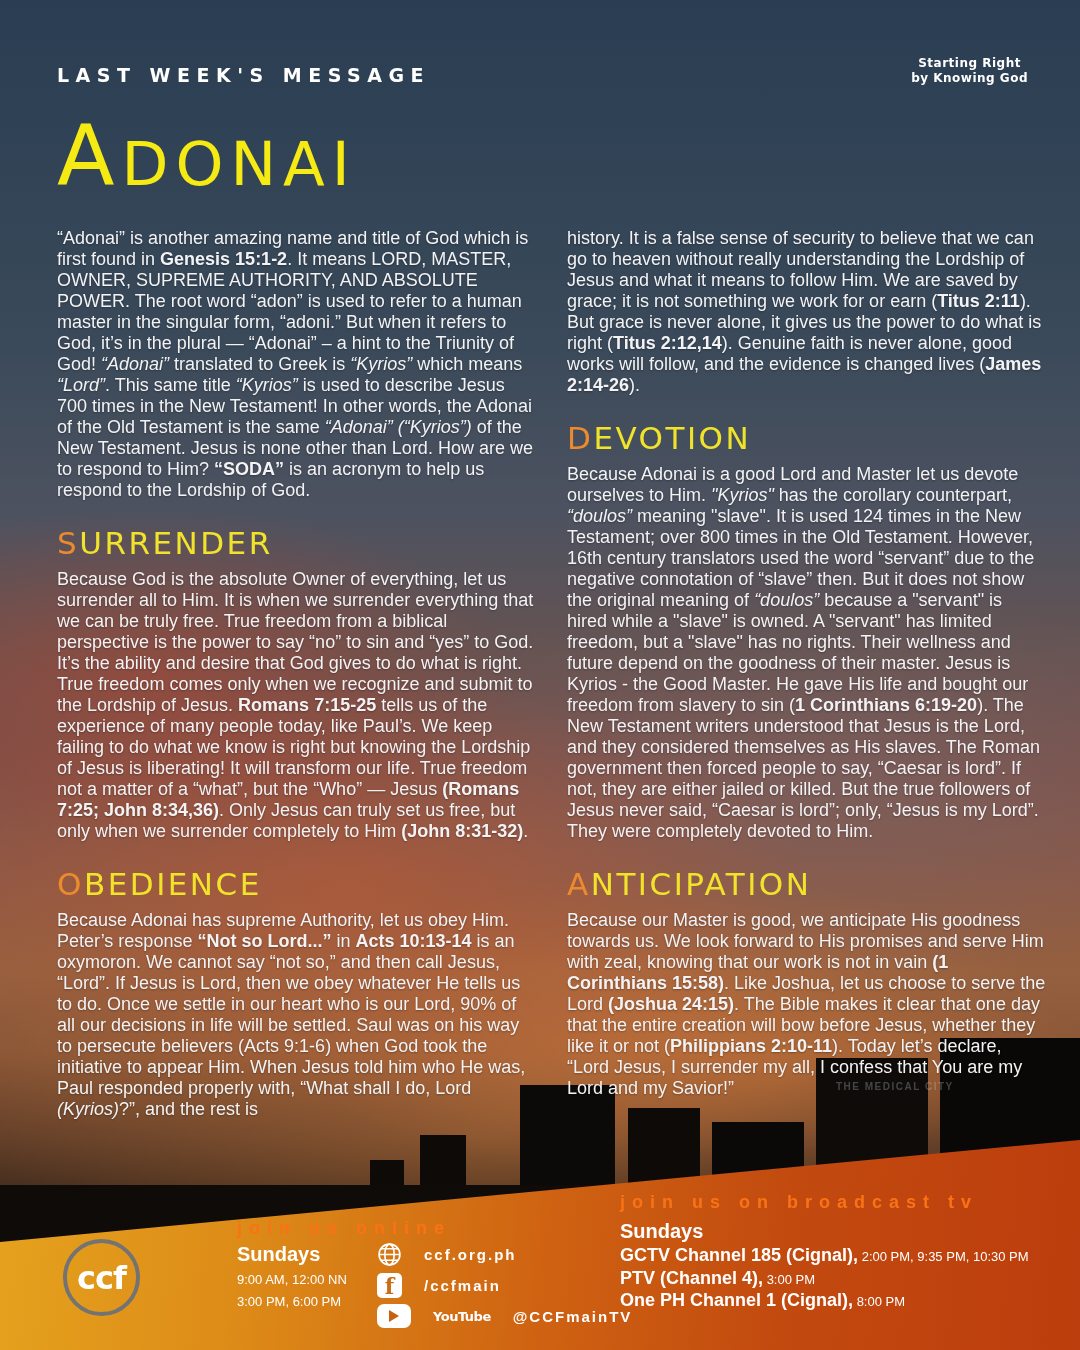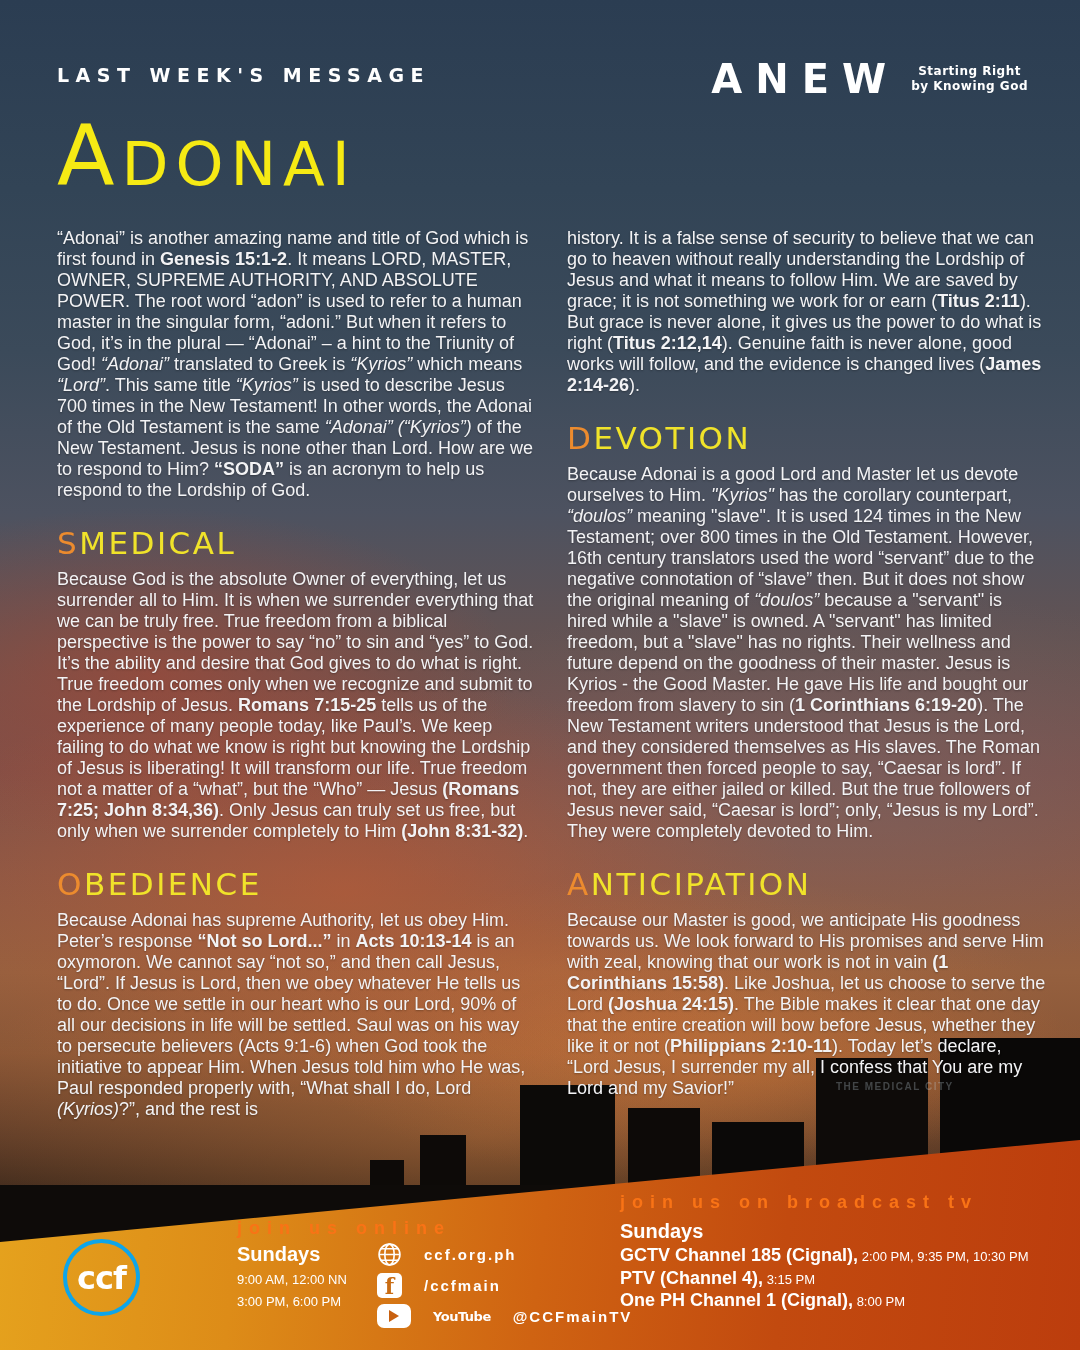--- a/index.html
+++ b/index.html
@@ -53,21 +53,21 @@
   .col p{margin:0;}
   .col h2{
     margin:25px 0 9px;font-family:"DejaVu Sans",sans-serif;font-weight:normal;
     font-size:31px;line-height:34px;letter-spacing:2.5px;color:#f0e32a;text-shadow:none;
   }
   .col h2 .hl{color:#ec8b2e;}
   .b{font-weight:bold;} .i{font-style:italic;}
   
   .footer{position:absolute;inset:0;z-index:5;color:#fff;}
   .logo{
-    position:absolute;left:63px;top:1239px;width:77px;height:77px;border:4px solid #0ea5e9;
+    position:absolute;left:63px;top:1239px;width:77px;height:77px;border:4px solid #737373;
     border-radius:50%;box-sizing:border-box;display:flex;align-items:center;justify-content:center;
     font-family:"DejaVu Sans",sans-serif;font-weight:bold;font-size:32px;letter-spacing:-1px;
   }
   .f-label{position:absolute;font-weight:bold;font-size:18px;letter-spacing:7px;color:#aces;}
   .green{color:#f97316;}
   .f-day{position:absolute;font-weight:bold;font-size:20px;}
   .f-line{position:absolute;font-size:18px;}
   .sc{font-variant-caps:all-small-caps;}
   .link-row{position:absolute;left:377px;display:flex;align-items:center;gap:22px;height:26px;}
   .link-text{font-weight:bold;font-size:15px;letter-spacing:2px;}
@@ -90,31 +90,30 @@
   <div class="bld" style="left:712px;top:1122px;width:92px;height:100px;background:#0b0908;"></div>
   <div class="bld" style="left:816px;top:1058px;width:112px;height:160px;background:#0e0b09;"></div>
   <div class="bld" style="left:940px;top:1038px;width:140px;height:180px;background:#0a0807;"></div>
   <div class="bld" style="left:0;top:1185px;width:1080px;height:165px;background:#0e0b09;"></div>
   <div class="sign">THE MEDICAL CITY</div>
 </div>
 <div class="band"></div>
 
 <div class="kicker">LAST WEEK'S MESSAGE</div>
 <div class="brand">
-  <span class="brand-word">ANEW</span>
   <span class="brand-tag">
     <span style="display:block;">Starting Right</span>
     <span style="display:block;">by Knowing God</span>
   </span>
 </div>
 <h1 class="title"><span class="t1">A</span><span class="t2">DONAI</span></h1>
 
 <div class="col col-left">
   <p>“Adonai” is another amazing name and title of God which is first found in <span class="b">Genesis 15:1-2</span>. It means LORD, MASTER, OWNER, SUPREME AUTHORITY, AND ABSOLUTE POWER. The root word “adon” is used to refer to a human master in the singular form, “adoni.” But when it refers to God, it’s in the plural — “Adonai” – a hint to the Triunity of God! <span class="i">“Adonai”</span> translated to Greek is <span class="i">“Kyrios”</span> which means <span class="i">“Lord”</span>. This same title <span class="i">“Kyrios”</span> is used to describe Jesus 700 times in the New Testament! In other words, the Adonai of the Old Testament is the same <span class="i">“Adonai” (“Kyrios”)</span> of the New Testament. Jesus is none other than Lord. How are we to respond to Him? <span class="b">“SODA”</span> is an acronym to help us respond to the Lordship of God.</p>
-  <h2><span class="hl">S</span><span>MEDICAL</span></h2>
+  <h2><span class="hl">S</span><span>URRENDER</span></h2>
   <p>Because God is the absolute Owner of everything, let us surrender all to Him. It is when we surrender everything that we can be truly free. True freedom from a biblical perspective is the power to say “no” to sin and “yes” to God. It’s the ability and desire that God gives to do what is right. True freedom comes only when we recognize and submit to the Lordship of Jesus. <span class="b">Romans 7:15-25</span> tells us of the experience of many people today, like Paul’s. We keep failing to do what we know is right but knowing the Lordship of Jesus is liberating! It will transform our life. True freedom not a matter of a “what”, but the “Who” — Jesus <span class="b">(Romans 7:25; John 8:34,36)</span>. Only Jesus can truly set us free, but only when we surrender completely to Him <span class="b">(John 8:31-32)</span>.</p>
   <h2><span class="hl">O</span><span>BEDIENCE</span></h2>
   <p>Because Adonai has supreme Authority, let us obey Him. Peter’s response <span class="b">“Not so Lord...”</span> in <span class="b">Acts 10:13-14</span> is an oxymoron. We cannot say “not so,” and then call Jesus, “Lord”. If Jesus is Lord, then we obey whatever He tells us to do. Once we settle in our heart who is our Lord, 90% of all our decisions in life will be settled. Saul was on his way to persecute believers (Acts 9:1-6) when God took the initiative to appear Him. When Jesus told him who He was, Paul responded properly with, “What shall I do, Lord <span class="i">(Kyrios)</span>?”, and the rest is</p>
 </div>
 
 <div class="col col-right">
   <p>history. It is a false sense of security to believe that we can go to heaven without really understanding the Lordship of Jesus and what it means to follow Him. We are saved by grace; it is not something we work for or earn (<span class="b">Titus 2:11</span>). But grace is never alone, it gives us the power to do what is right (<span class="b">Titus 2:12,14</span>). Genuine faith is never alone, good works will follow, and the evidence is changed lives (<span class="b">James 2:14-26</span>).</p>
   <h2><span class="hl">D</span><span>EVOTION</span></h2>
   <p>Because Adonai is a good Lord and Master let us devote ourselves to Him. <span class="i">"Kyrios"</span> has the corollary counterpart, <span class="i">“doulos”</span> meaning "slave". It is used 124 times in the New Testament; over 800 times in the Old Testament. However, 16th century translators used the word “servant” due to the negative connotation of “slave” then. But it does not show the original meaning of <span class="i">“doulos”</span> because a "servant" is hired while a "slave" is owned. A "servant" has limited freedom, but a "slave" has no rights. Their wellness and future depend on the goodness of their master. Jesus is Kyrios - the Good Master. He gave His life and bought our freedom from slavery to sin (<span class="b">1 Corinthians 6:19-20</span>). The New Testament writers understood that Jesus is the Lord, and they considered themselves as His slaves. The Roman government then forced people to say, “Caesar is lord”. If not, they are either jailed or killed. But the true followers of Jesus never said, “Caesar is lord”; only, “Jesus is my Lord”. They were completely devoted to Him.</p>
   <h2><span class="hl">A</span><span>NTICIPATION</span></h2>
@@ -146,16 +145,16 @@
         <span class="yt-tri"></span>
       </span>
     <span class="yt-word">YouTube</span>
     <span class="link-text">@CCFmainTV</span>
   </div>
 
   <div class="f-label green" style="left:620px;top:1192px;">join us on broadcast tv</div>
   <div class="f-day" style="left:620px;top:1220px;">Sundays</div>
   <div class="sched">
     <div><span class="b">GCTV Channel 185 (Cignal),</span><span class="sc"> 2:00 PM, 9:35 PM, 10:30 PM</span></div>
-    <div><span class="b">PTV (Channel 4),</span><span class="sc"> 3:15 PM</span></div>
+    <div><span class="b">PTV (Channel 4),</span><span class="sc"> 3:00 PM</span></div>
     <div><span class="b">One PH Channel 1 (Cignal),</span><span class="sc"> 8:00 PM</span></div>
   </div>
 </div>
 
 </body></html>

